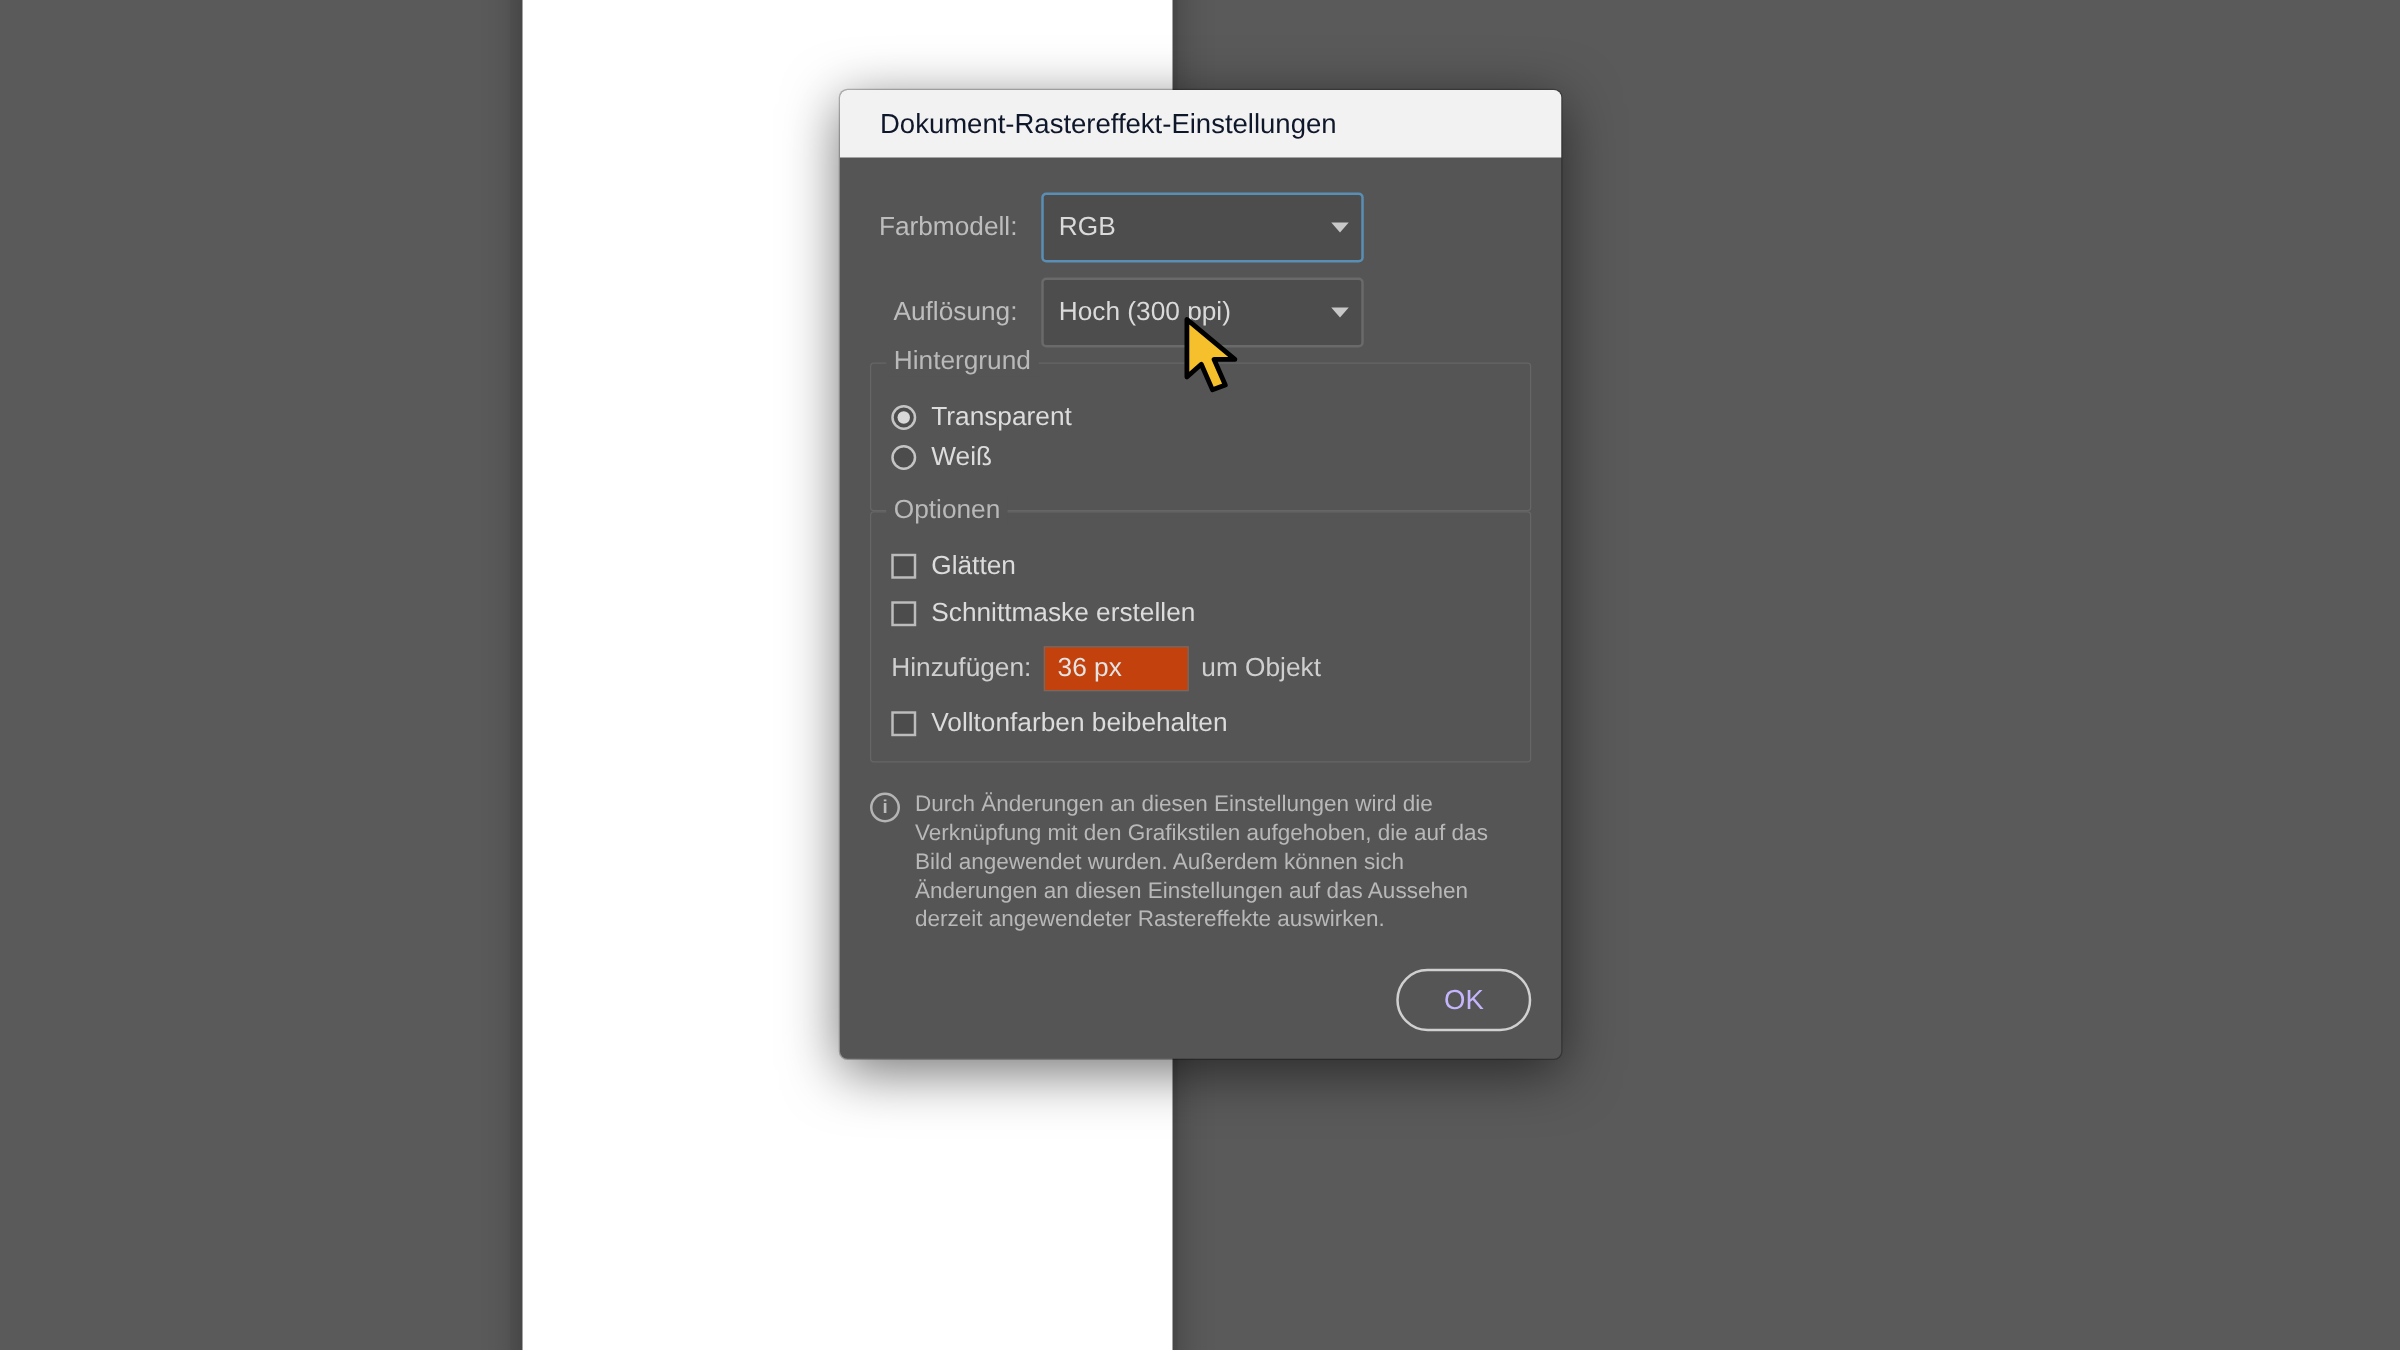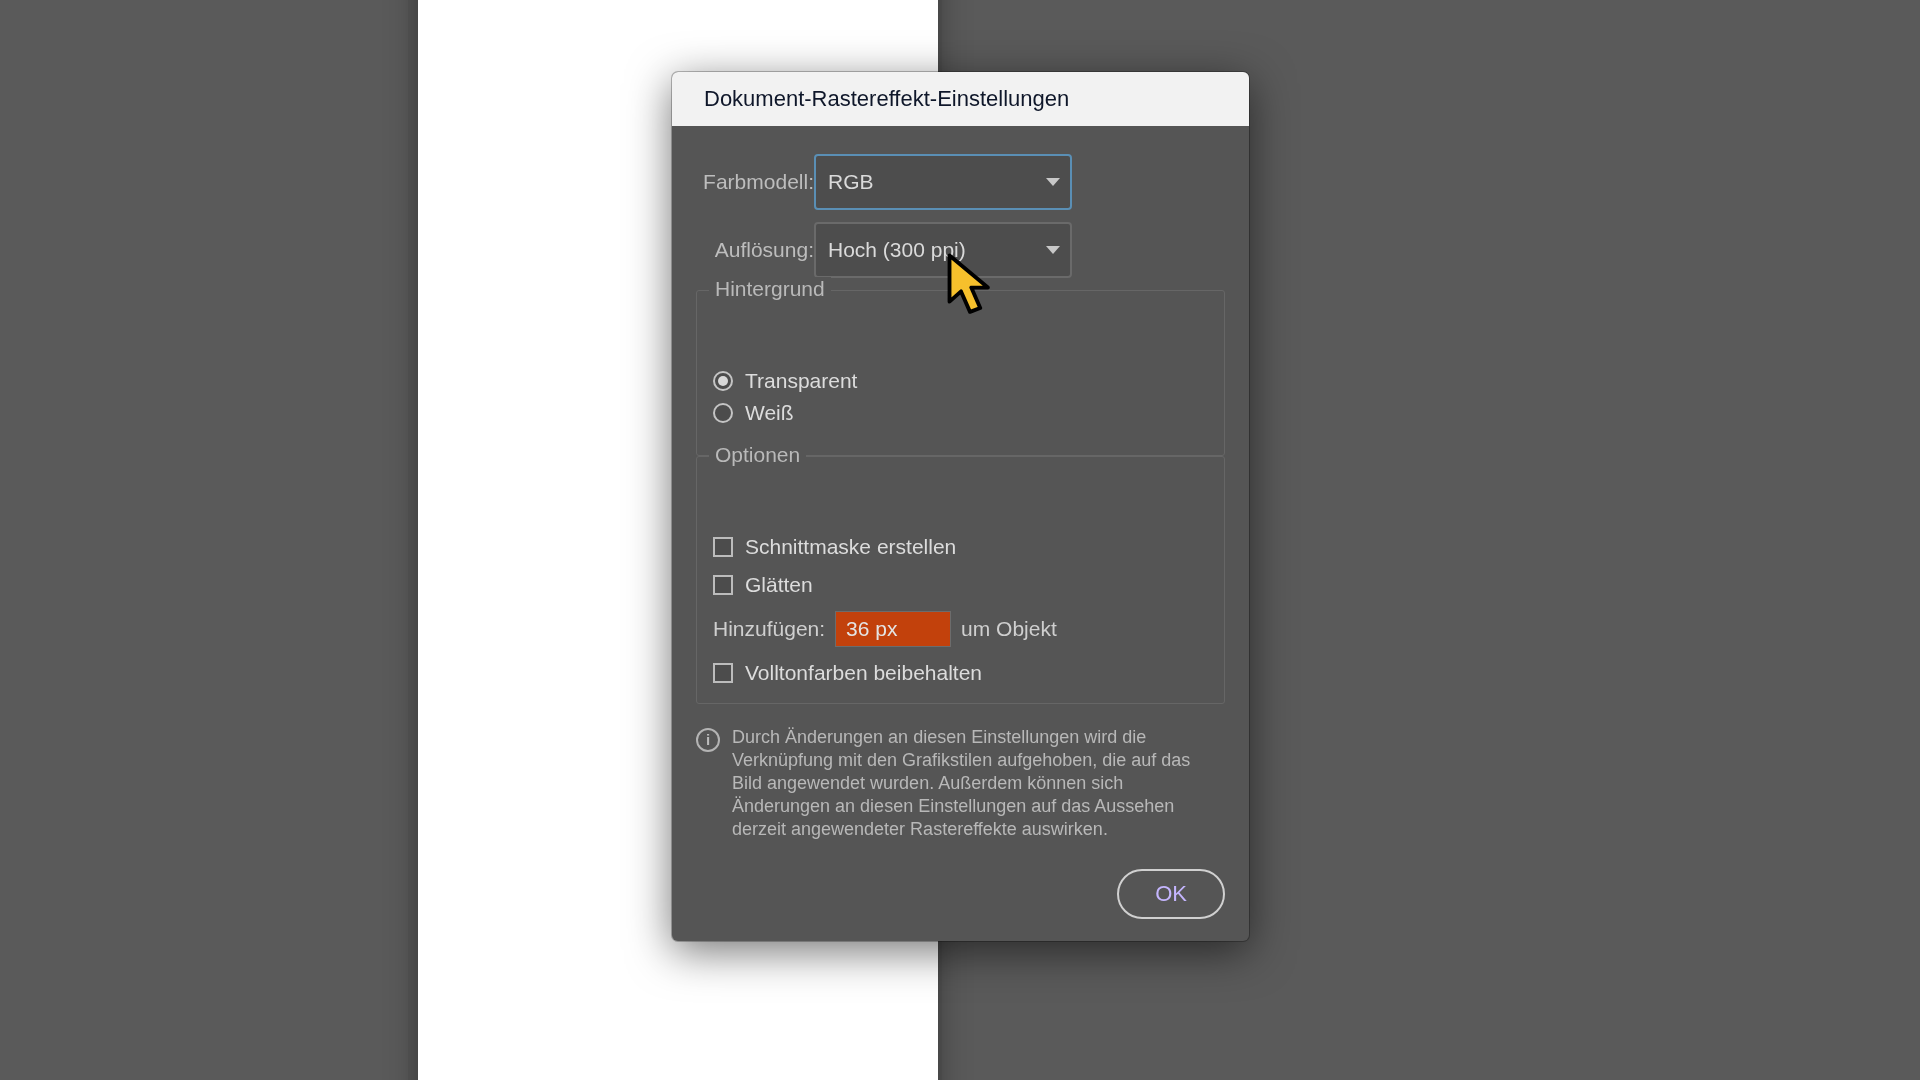--- a/index.html
+++ b/index.html
@@ -41,21 +41,21 @@
     padding: 14px 32px;
     border-radius: 6px 6px 0 0;
   }
   .body {
     padding: 28px 24px 22px 24px;
     font-size: 21px;
     color: #c9c9c9;
   }
 
   .row { display: flex; align-items: center; margin-bottom: 12px; }
-  .label { text-align: right; margin-right: 0; color: #bdbdbd; }
+  .label { text-align: right; margin-right: 19px; color: #bdbdbd; }
   .lbl-color { width: 118px; }
   .lbl-res   { width: 118px; }
 
   .select {
     display: flex; align-items: center; justify-content: space-between;
     background: #4d4d4d;
     color: #dadada;
     border: 2px solid #5a8fb5;
     border-radius: 4px;
     width: 258px;
@@ -68,21 +68,21 @@
     width: 0; height: 0;
     border-left: 7px solid transparent;
     border-right: 7px solid transparent;
     border-top: 8px solid #c8c8c8;
   }
 
   .group {
     border: 1px solid #666666;
     border-radius: 3px;
     margin-top: 0;
-    padding: 70px 16px 16px 16px;
+    padding: 23px 16px 16px 16px;
     position: relative;
   }
   .group-title {
     position: absolute;
     top: -14px; left: 12px;
     background: #555555;
     padding: 0 6px;
     color: #b9b9b9;
     font-size: 21px;
   }
@@ -210,25 +210,25 @@
         <span class="radio"></span>
         <span>Weiß</span>
       </div>
     </div>
 
     <div class="group">
       <div class="group-title">Optionen</div>
 
       <div class="check-row">
         <span class="check"></span>
-        <span>Schnittmaske erstellen</span>
+        <span>Glätten</span>
       </div>
       <div class="check-row">
         <span class="check"></span>
-        <span>Glätten</span>
+        <span>Schnittmaske erstellen</span>
       </div>
 
       <div class="add-row">
         <span>Hinzufügen:</span>
         <input class="numfield" value="36 px" style="">
         <span>um Objekt</span>
       </div>
 
       <div class="check-row" style="margin-bottom:2px">
         <span class="check"></span>

